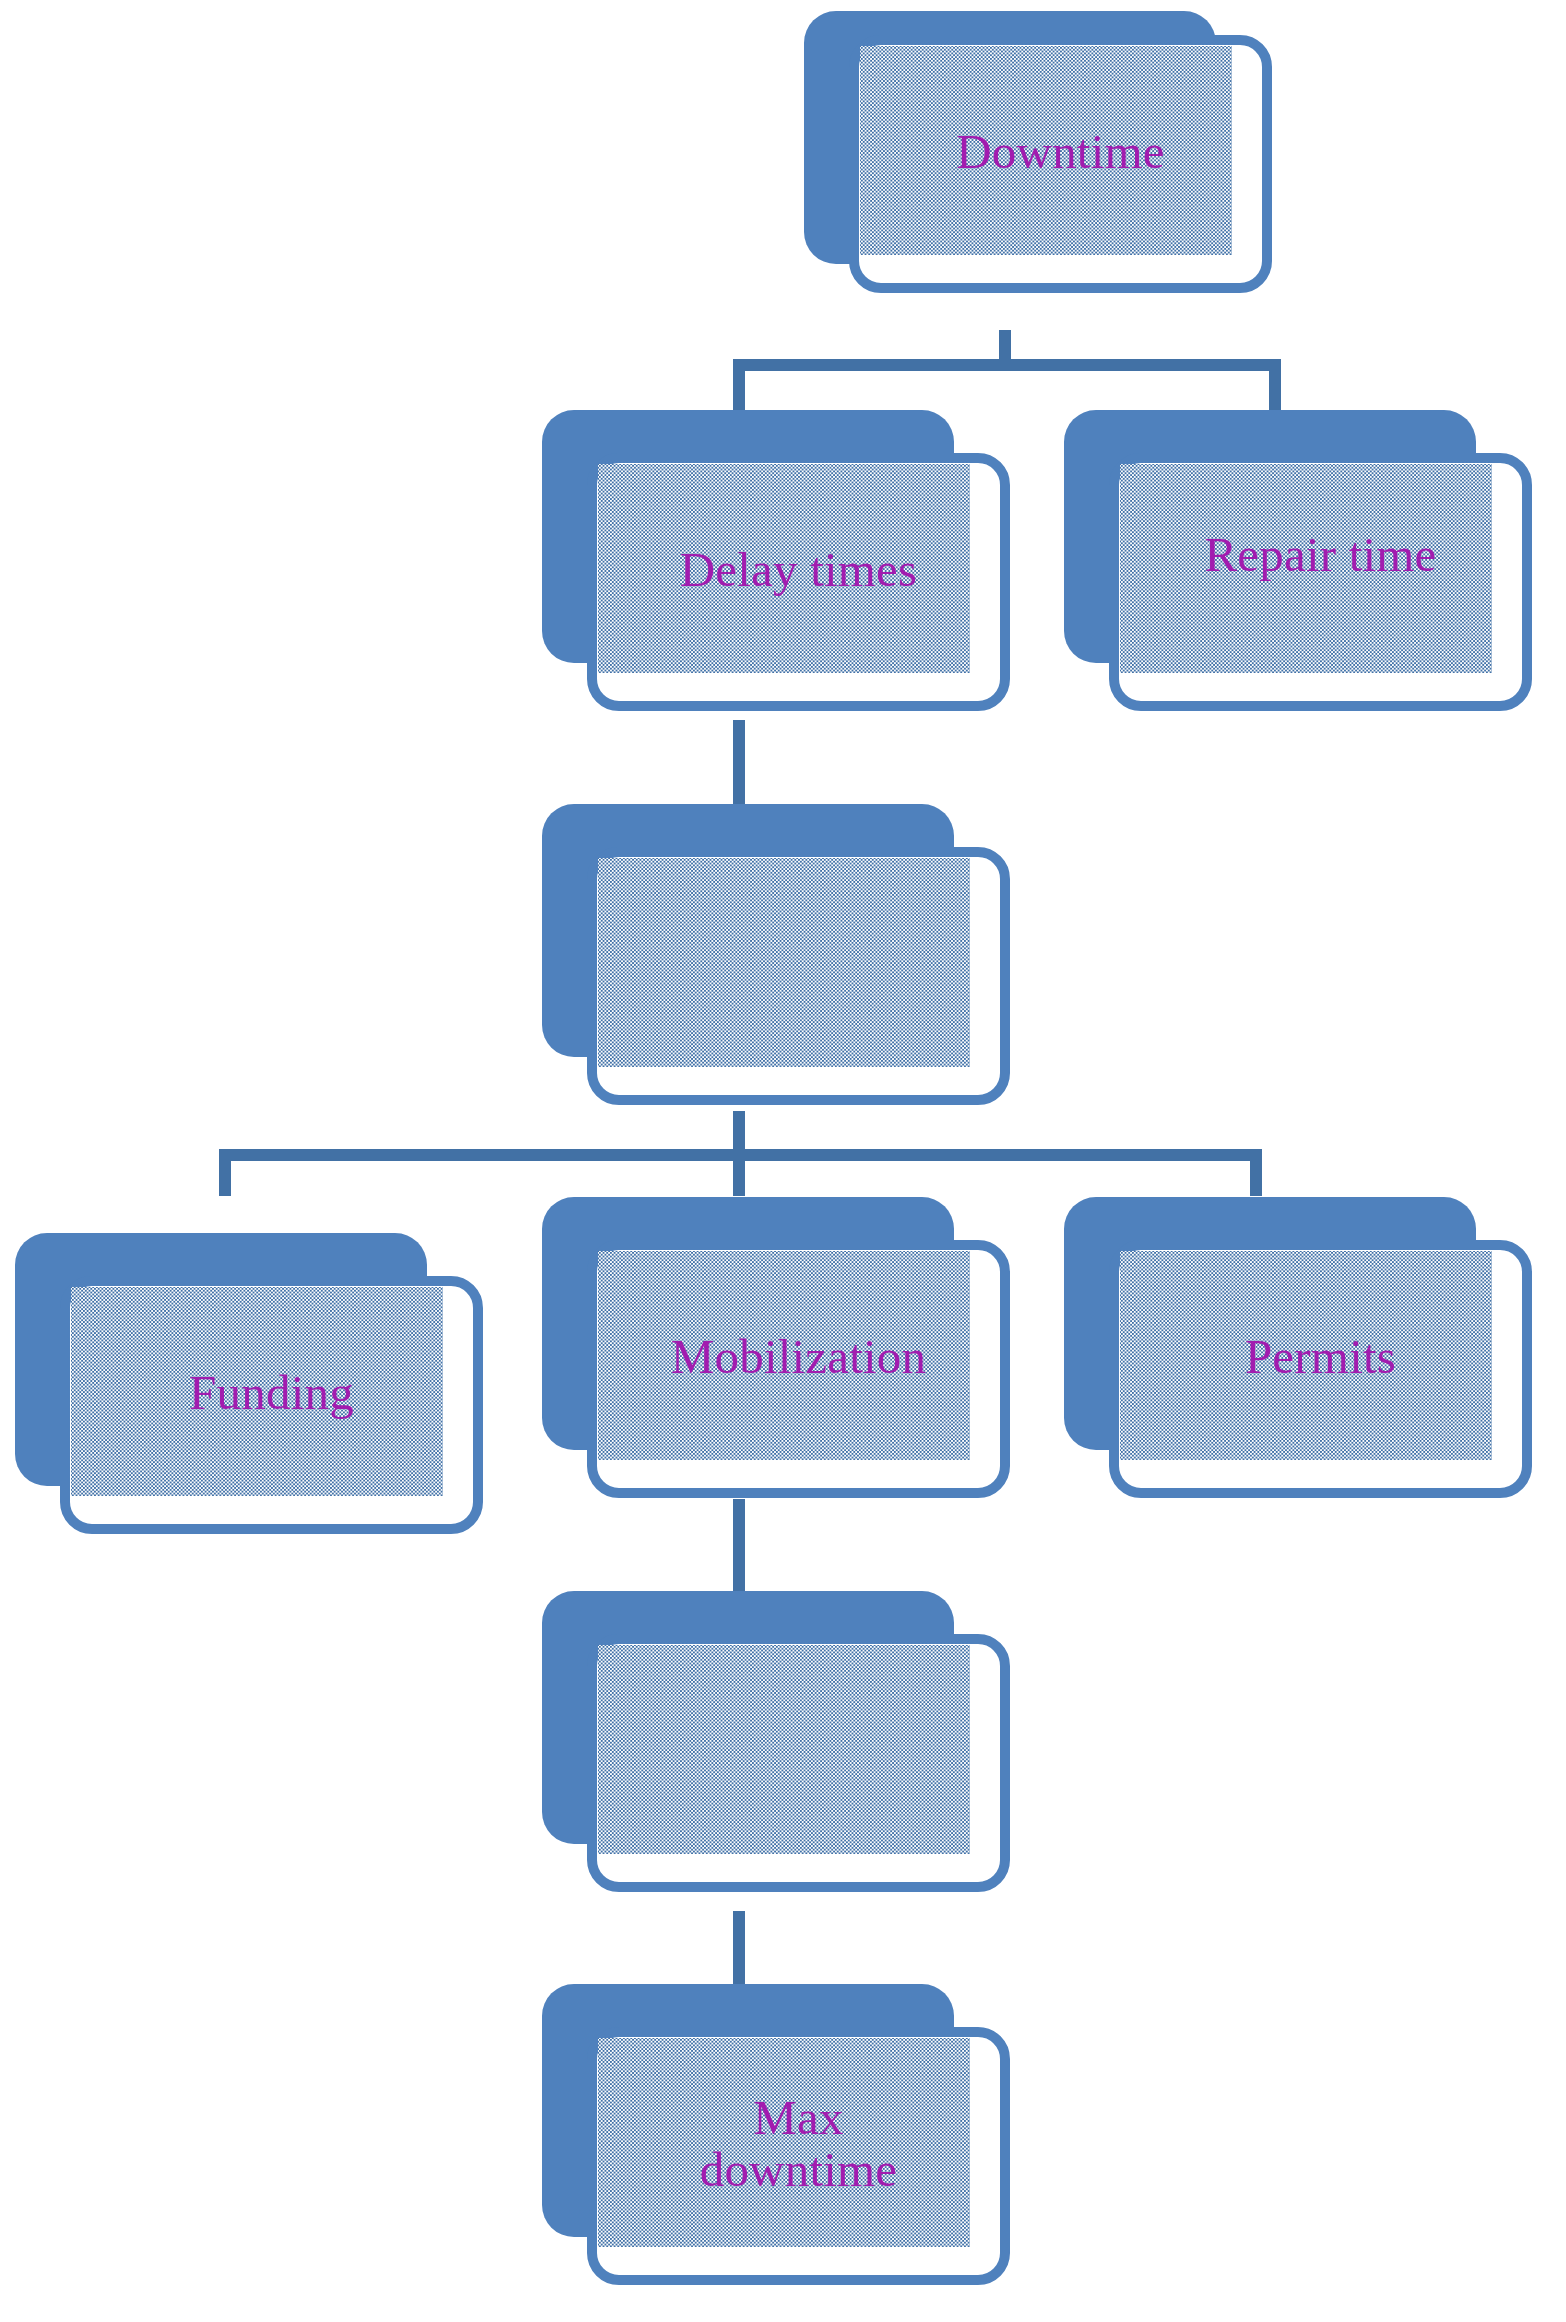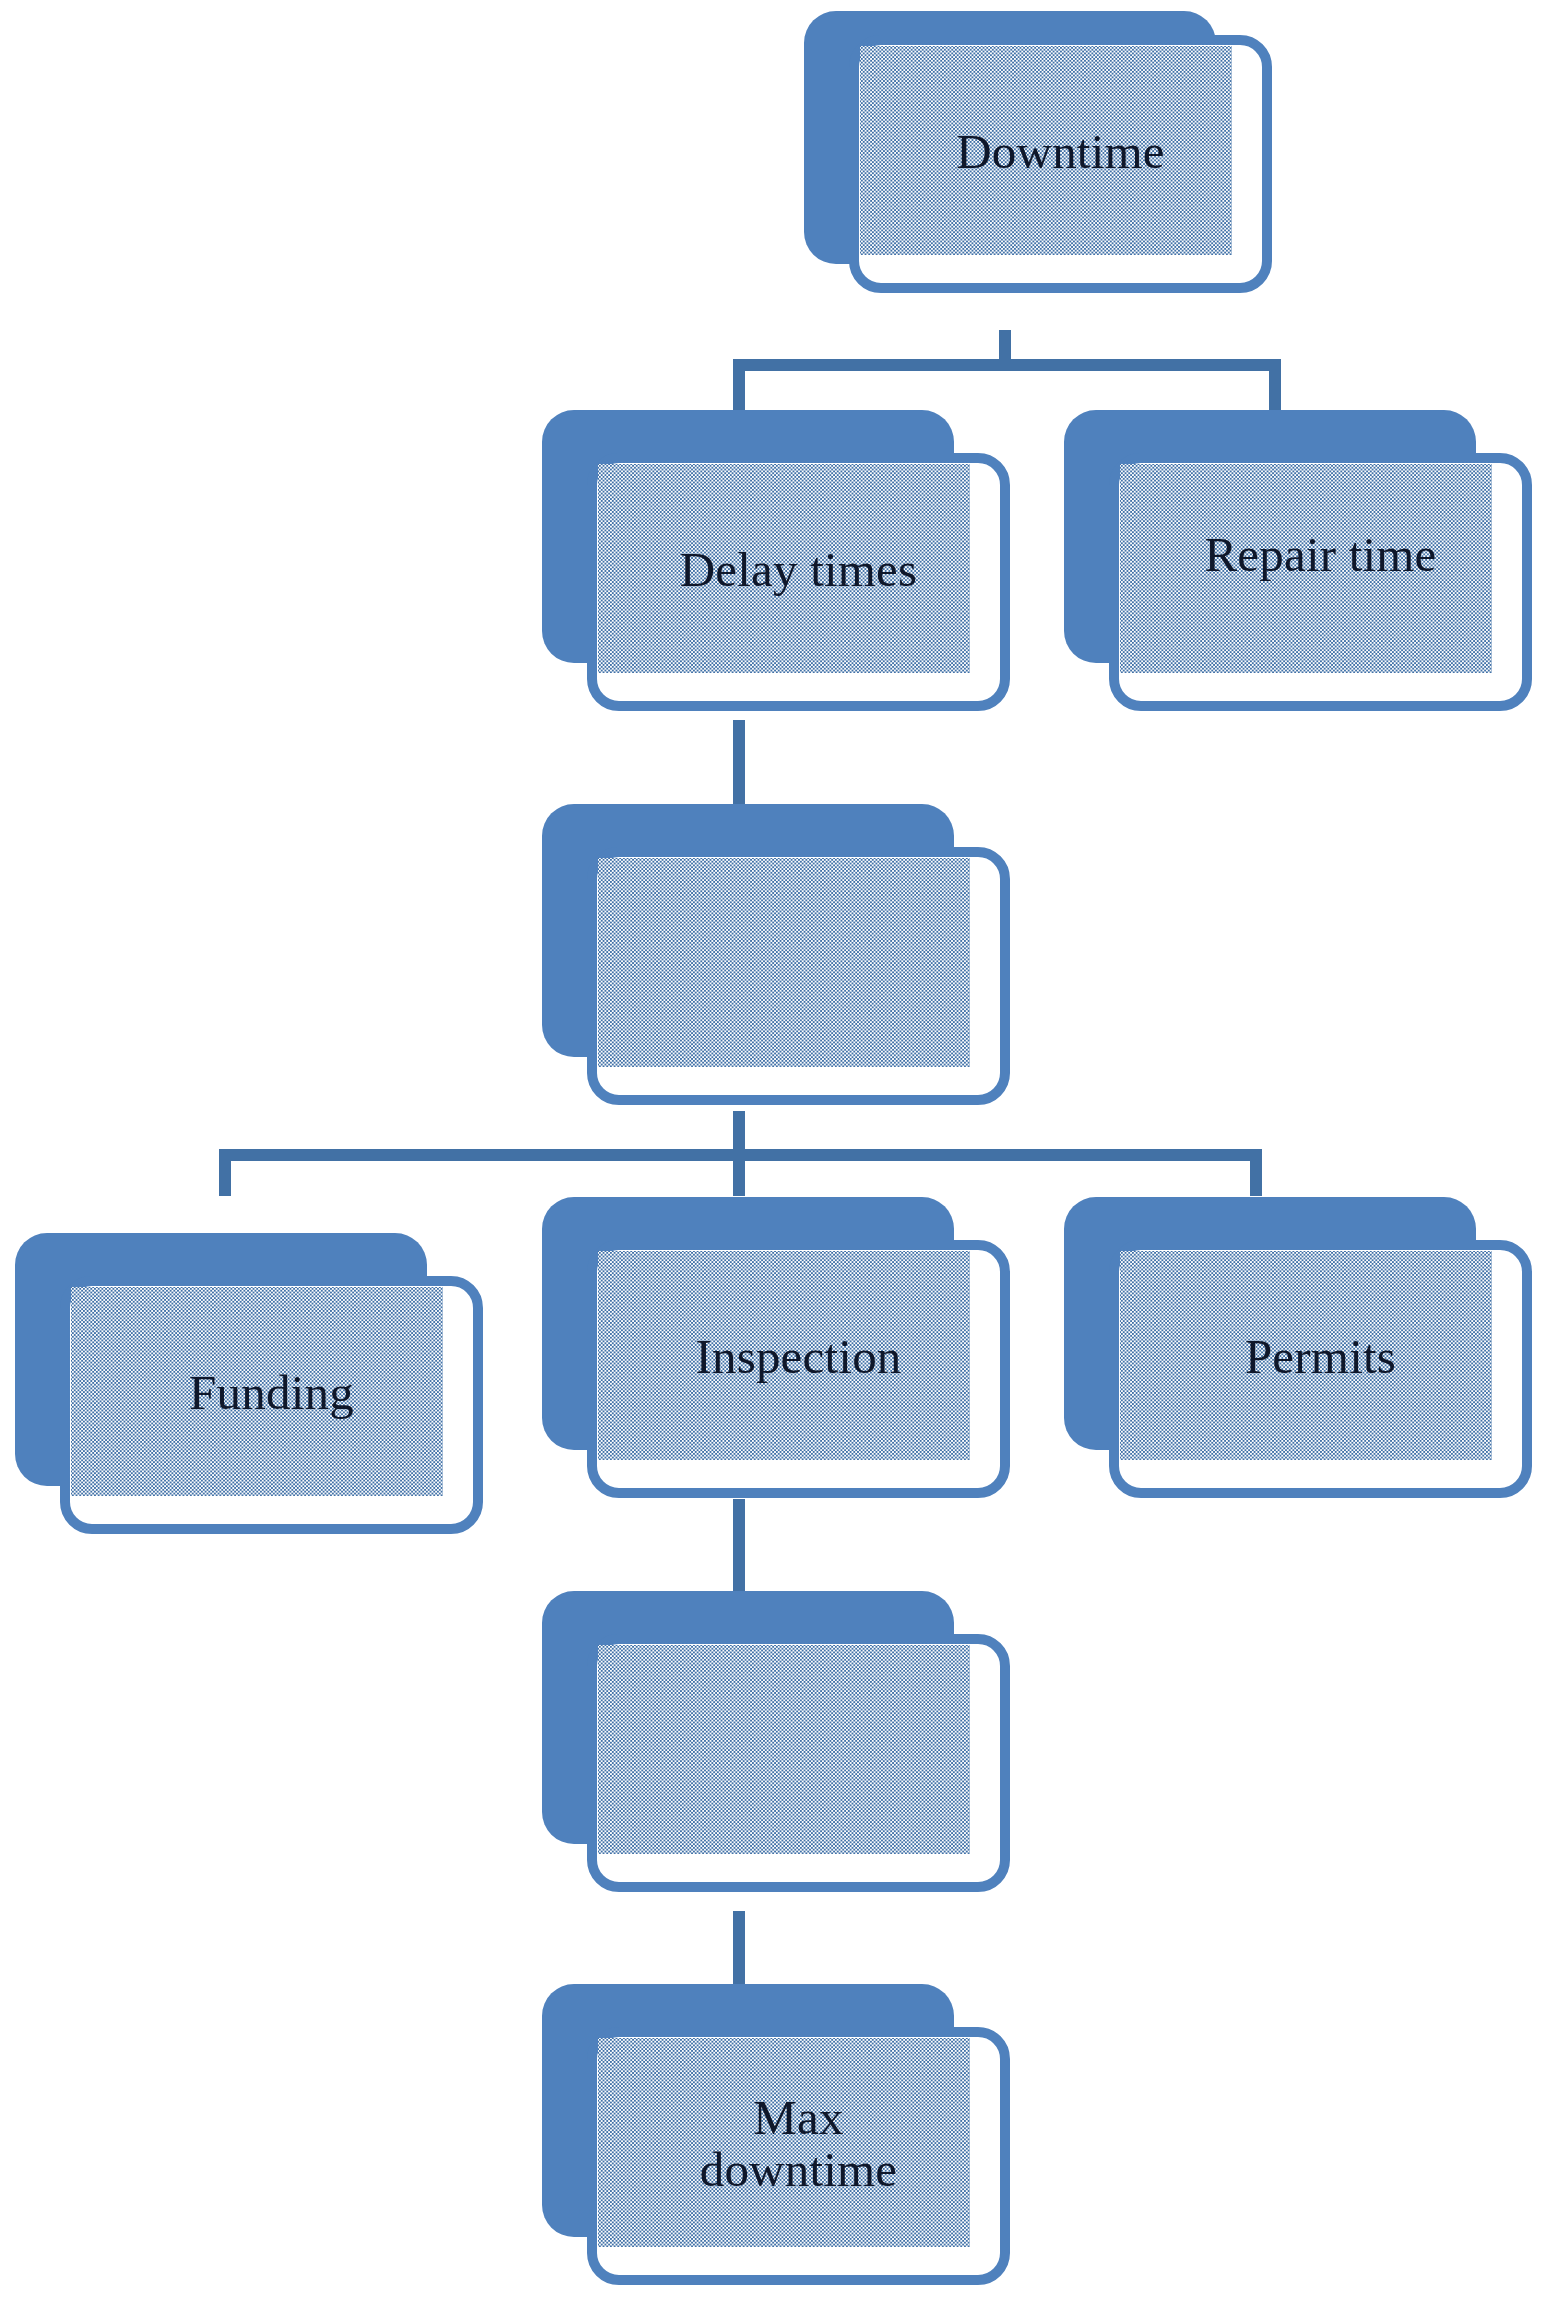--- a/index.html
+++ b/index.html
@@ -58,21 +58,21 @@
     background-position: 0 0, 1.9px 1.9px;
   }
   .node .label {
     position: absolute;
     left: 0;
     right: 0;
     display: flex;
     align-items: center;
     justify-content: center;
     text-align: center;
-    color: #0f172a;
+    color: #a21caf;
     font-family: "Liberation Serif", "DejaVu Serif", serif;
     font-size: 49px;
     line-height: 1.06;
     letter-spacing: 0.2px;
     white-space: pre-line;
     z-index: 3;
     pointer-events: none;
   }
 </style>
 </head>
@@ -128,21 +128,21 @@
     <div class="plate" style="width:412px; height:253px;"></div>
     <div class="card" style="left:45px; top:43px; width:423px; height:258px;"></div>
     <div class="dots" style="left:56px; top:54px; width:372px; height:209px;"></div>
     <div class="label" style="left:45px; top:43px; width:423px; height:234px;">Funding</div>
   </div>
 
   <div class="node" style="left:542px; top:1197px; width:480px; height:319px;">
     <div class="plate" style="width:412px; height:253px;"></div>
     <div class="card" style="left:45px; top:43px; width:423px; height:258px;"></div>
     <div class="dots" style="left:56px; top:54px; width:372px; height:209px;"></div>
-    <div class="label" style="left:45px; top:43px; width:423px; height:234px;">Inspection</div>
+    <div class="label" style="left:45px; top:43px; width:423px; height:234px;">Mobilization</div>
   </div>
 
   <div class="node" style="left:1064px; top:1197px; width:480px; height:319px;">
     <div class="plate" style="width:412px; height:253px;"></div>
     <div class="card" style="left:45px; top:43px; width:423px; height:258px;"></div>
     <div class="dots" style="left:56px; top:54px; width:372px; height:209px;"></div>
     <div class="label" style="left:45px; top:43px; width:423px; height:234px;">Permits</div>
   </div>
 
   <div class="node" style="left:542px; top:1591px; width:480px; height:320px;">

